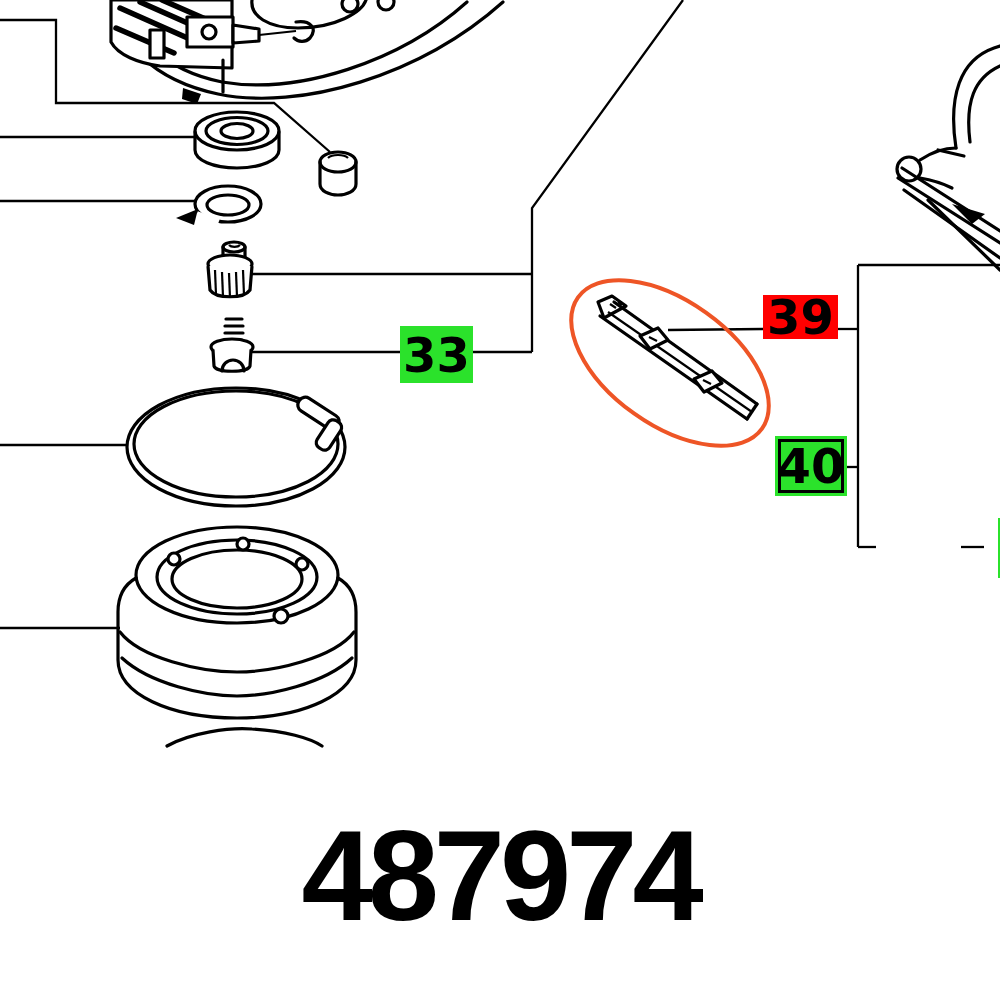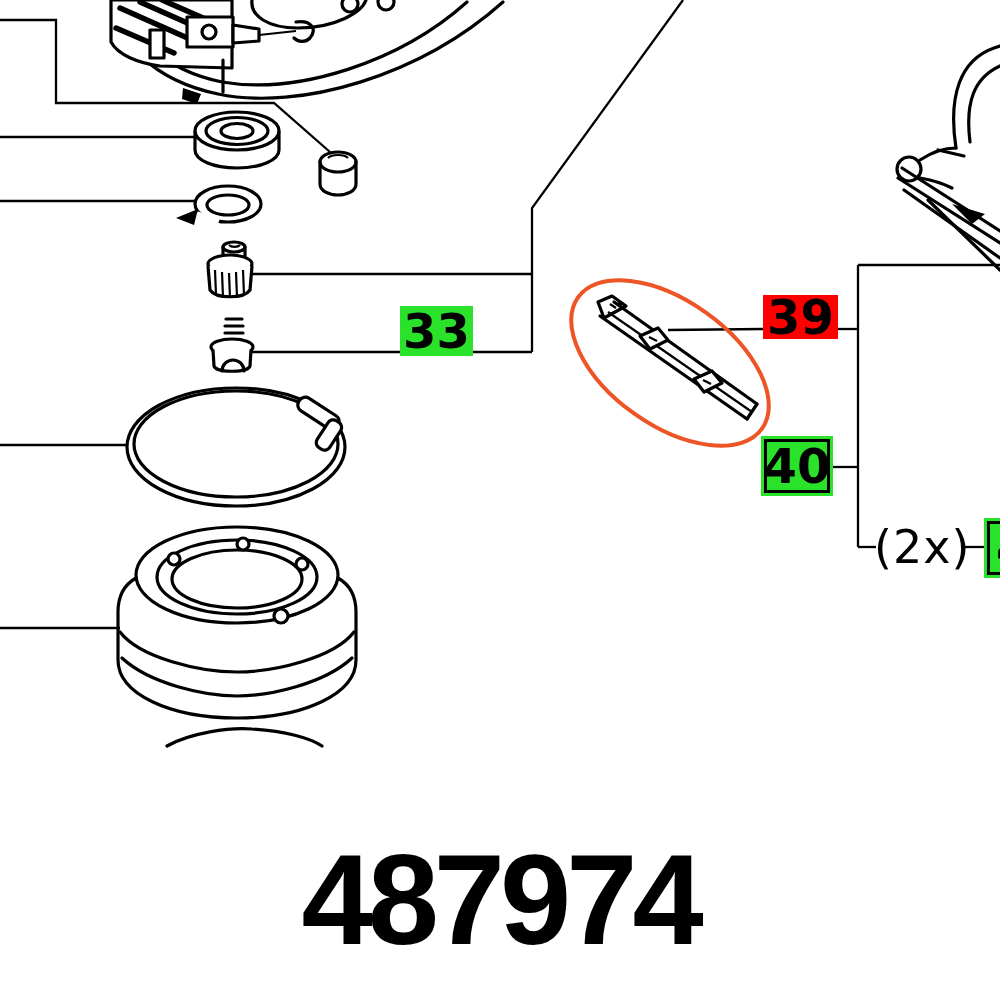--- a/index.html
+++ b/index.html
@@ -11,30 +11,31 @@
   .plabel{
     position:absolute;display:flex;align-items:center;justify-content:center;
     font-family:"DejaVu Sans",sans-serif;font-weight:bold;font-size:48px;
     color:#000;box-sizing:border-box;line-height:1;
   }
   .plabel.green{background:var(--label-green,#2be22b);}
   .plabel.red{background:var(--label-red,#ff0000);}
   .plabel.bordered{
     border:3px solid #000;
     box-shadow:0 0 0 3px var(--label-green,#2be22b);
+    margin-left:14px;
   }
   .plabel.partial{justify-content:flex-start;padding-left:6px;}
   .qty{
     position:absolute;font-family:"DejaVu Sans",sans-serif;font-size:46px;
     color:#000;line-height:1.2;letter-spacing:1px;
   }
   .part-number{
     position:absolute;left:0;right:0;text-align:center;
     font-family:"Liberation Sans",sans-serif;font-weight:bold;
-    font-size:128px;letter-spacing:-5px;color:#000;line-height:1;margin-top:24px;
+    font-size:128px;letter-spacing:-5px;color:#000;line-height:1;
   }
   .ln{stroke:var(--line,#000);stroke-width:2.3;fill:none;}
   .pt{stroke:var(--line,#000);stroke-width:3.2;fill:none;stroke-linecap:round;stroke-linejoin:round;}
   .ptw{stroke:var(--line,#000);stroke-width:3.2;fill:#fff;stroke-linejoin:round;}
   .thin{stroke:var(--line,#000);stroke-width:2.2;fill:none;}
   .thick{stroke:var(--line,#000);stroke-width:5.5;fill:none;stroke-linecap:round;}
   .blk{fill:#000;stroke:none;}
   .hl{stroke:var(--highlight-ellipse,#ee5526);stroke-width:4;fill:none;}
 </style>
 </head>
@@ -180,25 +181,24 @@
     <path class="pt" d="M120,632 C140,658 200,672 237,672 C274,672 334,658 354,632"></path>
     <path class="pt" d="M122,658 C150,684 205,696 237,696 C269,696 324,684 352,658"></path>
   </g>
 
   <g>
     <path class="pt" d="M167,746 C190,733 230,727 252,729 C285,731 310,738 322,746" stroke-width="3.6"></path>
   </g>
 
 </svg>
 
-<div class="plabel green" style="left:400px;top:306px;width:73px;height:50px">33</div>
+<div class="plabel green" style="left:400px;top:326px;width:73px;height:57px">33</div>
 
 <div class="plabel red" style="left:763px;top:295px;width:75px;height:44px">39</div>
 
 <div class="plabel green bordered" style="left:764px;top:439px;width:66px;height:54px">40</div>
 
-<div class="qty" style="left:874px;top:520px">(2x)</div>
 
 <div class="plabel green bordered partial" style="left:987px;top:521px;width:60px;height:54px">4</div>
 
 <div class="part-number" style="top:812px">487974</div>
 
 </div>
 
 </body></html>

